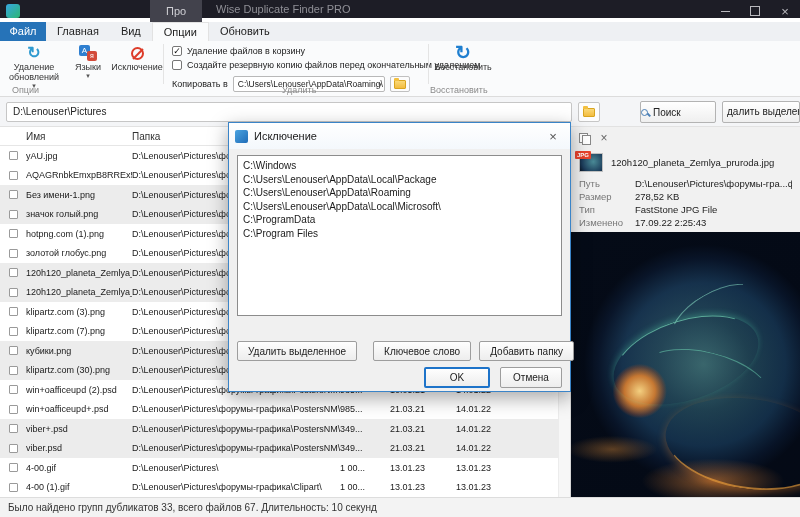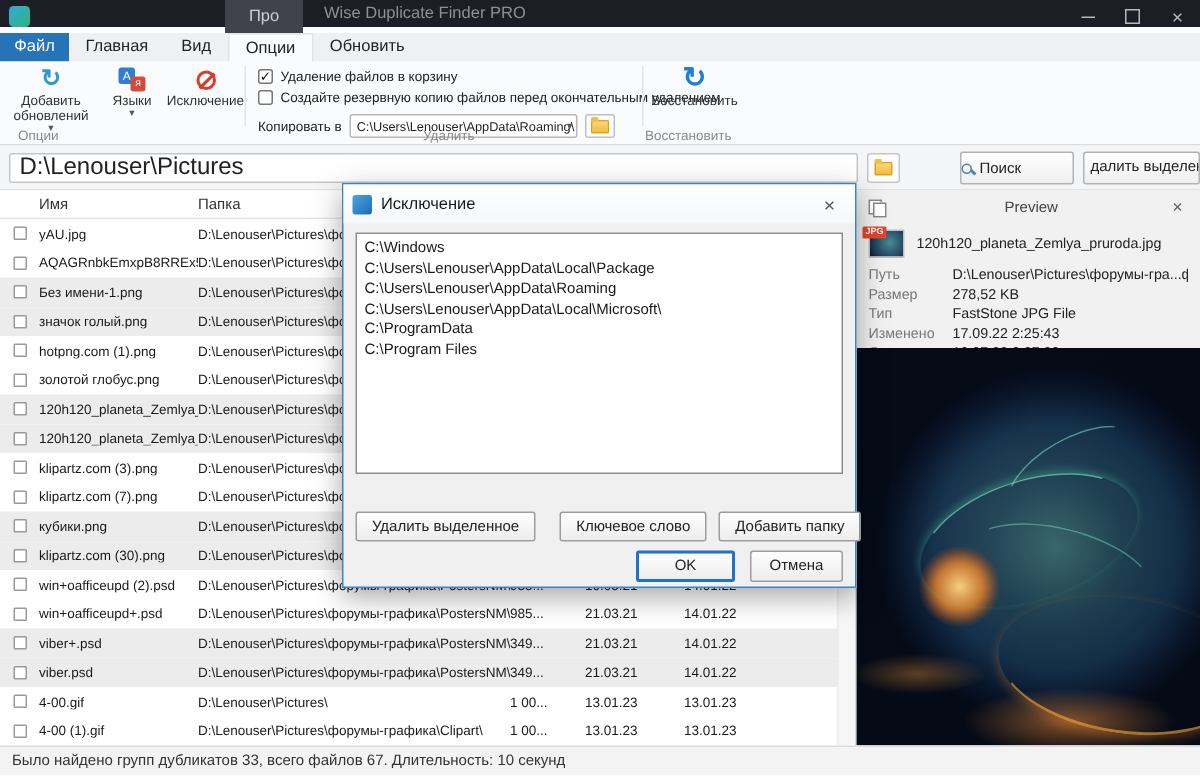--- a/index.html
+++ b/index.html
@@ -40,21 +40,21 @@
 .rcheckrow{position:absolute;left:172px;display:flex;align-items:center;font-size:9px;color:#222;gap:5px;white-space:nowrap}
 .cbx{width:10px;height:10px;border:1px solid #767676;background:#fff;font-size:9px;line-height:8px;text-align:center;color:#111;border-radius:2px;flex:none}
 .copy-input{width:152px;height:16px;border:1px solid #b8b8b8;background:#fff;font-size:8.5px;line-height:14px;padding:0 10px 0 4px;position:relative;white-space:nowrap;overflow:hidden;border-radius:2px}
 .copy-input .caret{position:absolute;right:2px;top:4px}
 .mini-btn{width:20px;height:16px;border:1px solid #c0c0c0;background:#fcfcfc;display:flex;align-items:center;justify-content:center;border-radius:2px}
 .folder-ic{width:12px;height:9px;background:linear-gradient(#fad978,#f3bc3f);border:1px solid #d9a520;border-radius:1px;position:relative}
 .folder-ic::before{content:"";position:absolute;top:-3px;left:-1px;width:5px;height:3px;background:#f3c040;border-radius:1px 1px 0 0}
 
 
 .pathbar{position:absolute;top:97px;left:0;right:0;height:30px;background:#f4f5f7;border-bottom:1px solid #e2e2e2}
-.path-input{position:absolute;left:6px;top:5px;width:566px;height:20px;background:#fff;border:1px solid #c6c6c6;border-radius:2px;font-size:16px;line-height:18px;padding:0 6px;color:#222;white-space:nowrap;overflow:hidden}
+.path-input{position:absolute;left:6px;top:5px;width:566px;height:20px;background:#fff;border:1px solid #c6c6c6;border-radius:2px;font-size:10px;line-height:18px;padding:0 6px;color:#222;white-space:nowrap;overflow:hidden}
 .pfolder-btn{position:absolute;left:578px;top:5px;width:22px;height:20px;border:1px solid #c6c6c6;background:#fdfdfd;border-radius:2px;display:flex;align-items:center;justify-content:center}
 .search-btn{position:absolute;left:640px;top:4px;width:76px;height:22px;display:flex;align-items:center;gap:5px;background:linear-gradient(#fff,#efefef);border:1px solid #b3b3b3;border-radius:2px;font-size:10px;color:#222}
 .mag{width:7px;height:7px;border:1.5px solid #4a7fb5;border-radius:50%;position:relative;flex:none}
 .mag::after{content:"";position:absolute;width:4px;height:1.5px;background:#4a7fb5;right:-3.5px;bottom:-1px;transform:rotate(45deg)}
 .delsel-btn{position:absolute;left:722px;top:4px;width:78px;height:22px;background:linear-gradient(#fff,#efefef);border:1px solid #b3b3b3;border-radius:2px;font-size:10px;line-height:20px;color:#222;white-space:nowrap;overflow:hidden;padding-left:4px}
 
 
 .table-area{position:absolute;left:0;top:127px;width:558px;bottom:20px;background:#fff;overflow:hidden}
 .thead{height:19px;display:flex;align-items:center;border-bottom:1px solid #e6e6e6;font-size:10px;color:#333}
 .th-spacer{width:26px}
@@ -145,21 +145,21 @@
         <div class="tab">Обновить</div>
       </div>
   </div>
 
   <div class="ribbon">
 
     <div class="rbtn" style="left:4px;width:60px">
       <div class="ric">
           <span class="glyph-refresh">↻</span>
         </div>
-      <span>Добавить</span>
+      <span>Удаление</span>
       <span>обновлений</span>
       <span class="caret">▾</span>
     </div>
     <div class="rbtn" style="left:66px;width:44px">
       <div class="ric">
         <span class="lang-ic">
           <span class="lang-a">A</span>
           <span class="lang-ya">я</span>
         </span>
       </div>
@@ -406,21 +406,20 @@
         </div>
       </div>
   </div>
   <div class="scrollbar">
     <div class="scroll-thumb"></div>
   </div>
 
   <div class="preview-panel">
     <div class="p-header">
       <span class="copy-ic"></span>
-      <span class="p-title">Preview</span>
       <span class="p-close">×</span>
     </div>
     <div class="p-file">
       <span class="jpg-thumb">
         <span class="jpg-badge">JPG</span>
       </span>
       <span class="p-filename">120h120_planeta_Zemlya_pruroda.jpg</span>
     </div>
     <div class="p-details">
         <div class="pd-row">

